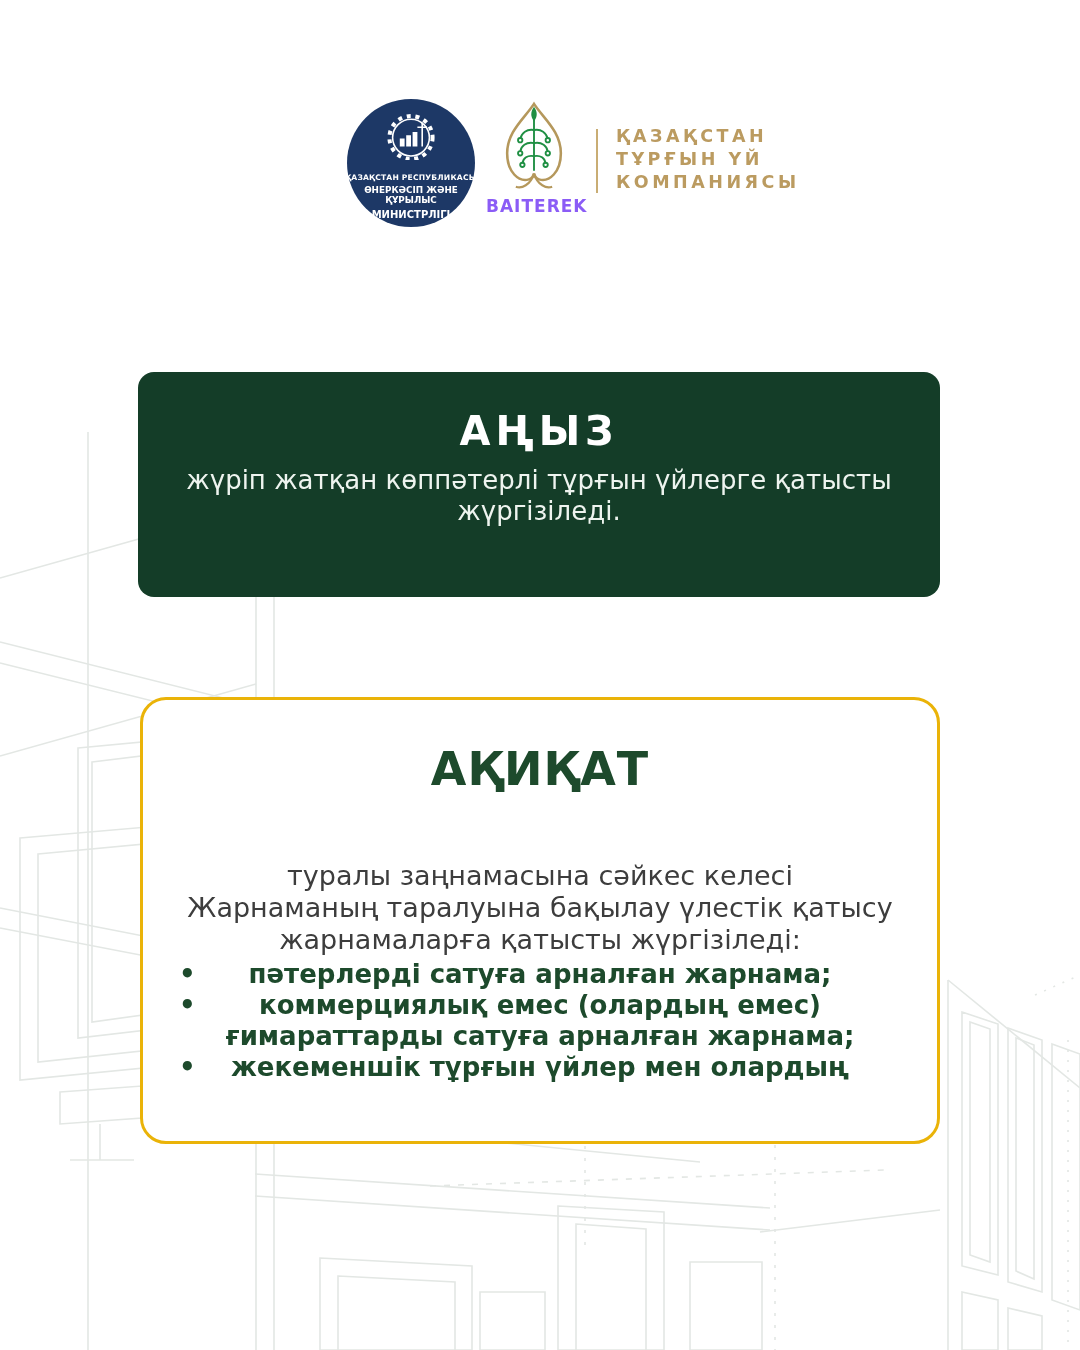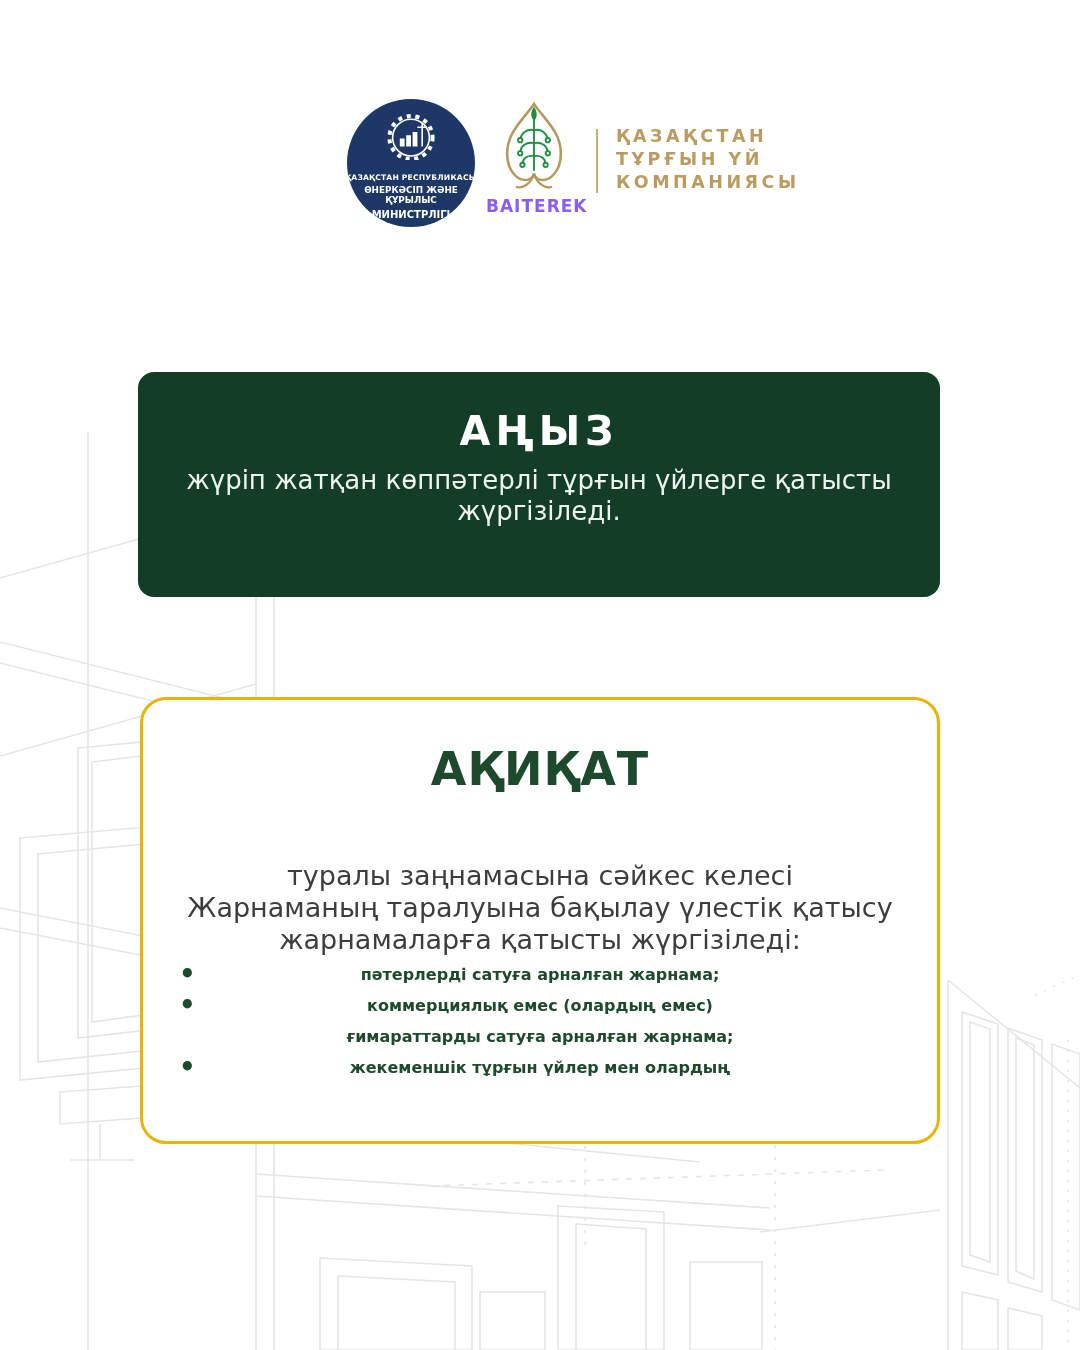--- a/index.html
+++ b/index.html
@@ -48,21 +48,21 @@
     border:3px solid #eab308; border-radius:26px; text-align:center;margin-top:32px;
   }
   .truth-card h2 {
     margin:42px 0 0; font-size:46px; font-weight:700; letter-spacing:1px; color:#1d4a2c;
   }
   .truth-intro { margin-top:64px; color:#3d3d3d; }
   .intro-line { font-size:27px; line-height:32px; white-space:nowrap; }
   .truth-list { list-style:none; margin:3px 0 0; padding:0; color:#1d4a2c; font-weight:700; }
   .truth-list li { position:relative; }
   .bullet-dot { position:absolute; left:36px; top:0; font-size:26px; line-height:31px; }
-  .bullet-line { font-size:16px; line-height:31px; white-space:nowrap; }
+  .bullet-line { font-size:26px; line-height:31px; white-space:nowrap; }
 </style>
 </head>
 <body>
 
 <div class="canvas">
 
   <svg class="bg-sketch" viewBox="0 0 1080 1350" aria-hidden="true">
     <g stroke="#e3e7e4" stroke-width="1.6" fill="none">
 
       <path d="M88,432 V1350"></path>

